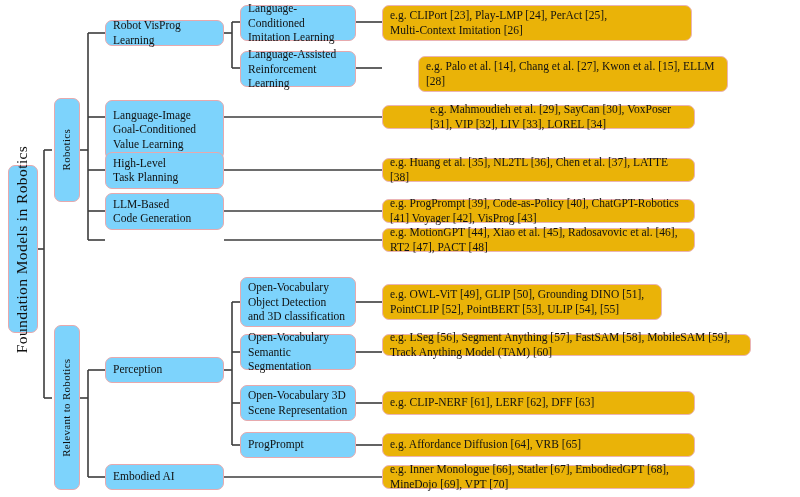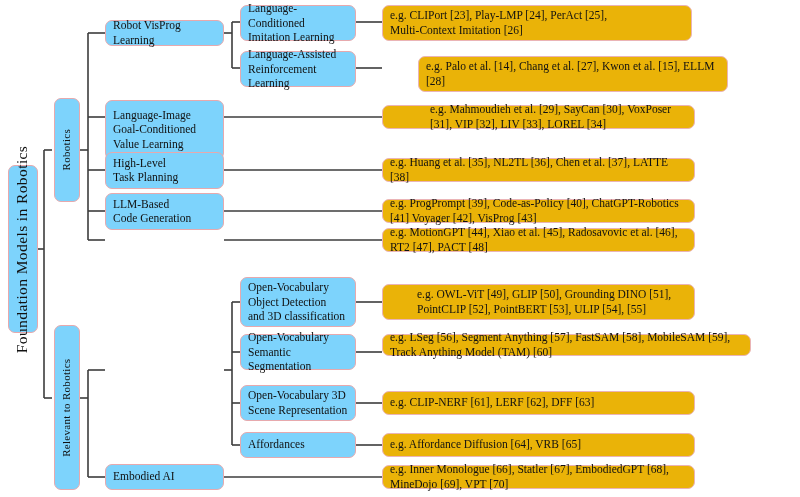--- a/index.html
+++ b/index.html
@@ -179,20 +179,23 @@
   </div>
 
   <div class="node n-pink fs-leaf" style="left:382px; top:199px; width:313px; height:24px;">
     <span class="pad">e.g. ProgPrompt [39], Code-as-Policy [40], ChatGPT-Robotics [41] Voyager [42], VisProg [43]</span>
   </div>
 
   <div class="node n-pink fs-leaf" style="left:382px; top:228px; width:313px; height:24px;">
     <span class="pad">e.g. MotionGPT [44], Xiao et al. [45], Radosavovic et al. [46], RT2 [47], PACT [48]</span>
   </div>
 
+  <div class="node n-white fs-lvl2" style="left:105px; top:357px; width:119px; height:26px;">
+    <span class="pad">Perception</span>
+  </div>
 
   <div class="node n-white fs-lvl2" style="left:105px; top:464px; width:119px; height:26px;">
     <span class="pad">Embodied AI</span>
   </div>
 
   <div class="node n-white fs-lvl3" style="left:240px; top:277px; width:116px; height:50px;">
     <span class="pad">Open-Vocabulary
 Object Detection
 and 3D classification</span>
   </div>
@@ -201,24 +204,24 @@
     <span class="pad">Open-Vocabulary
 Semantic Segmentation</span>
   </div>
 
   <div class="node n-white fs-lvl3" style="left:240px; top:385px; width:116px; height:36px;">
     <span class="pad">Open-Vocabulary 3D
 Scene Representation</span>
   </div>
 
   <div class="node n-white fs-lvl3" style="left:240px; top:432px; width:116px; height:26px;">
-    <span class="pad">Affordances</span>
-  </div>
-
-  <div class="node n-pink fs-leaf" style="left:382px; top:284px; width:313px; height:36px;padding-left:27px;">
+    <span class="pad">ProgPrompt</span>
+  </div>
+
+  <div class="node n-pink fs-leaf" style="left:382px; top:284px; width:280px; height:36px;">
     <span class="pad">e.g. OWL-ViT [49], GLIP [50], Grounding DINO [51],
 PointCLIP [52], PointBERT [53], ULIP [54], [55]</span>
   </div>
 
   <div class="node n-pink fs-leaf" style="left:382px; top:334px; width:369px; height:22px;">
     <span class="pad">e.g. LSeg [56], Segment Anything [57], FastSAM [58], MobileSAM [59],
 Track Anything Model (TAM) [60]</span>
   </div>
 
   <div class="node n-pink fs-leaf" style="left:382px; top:391px; width:313px; height:24px;">

